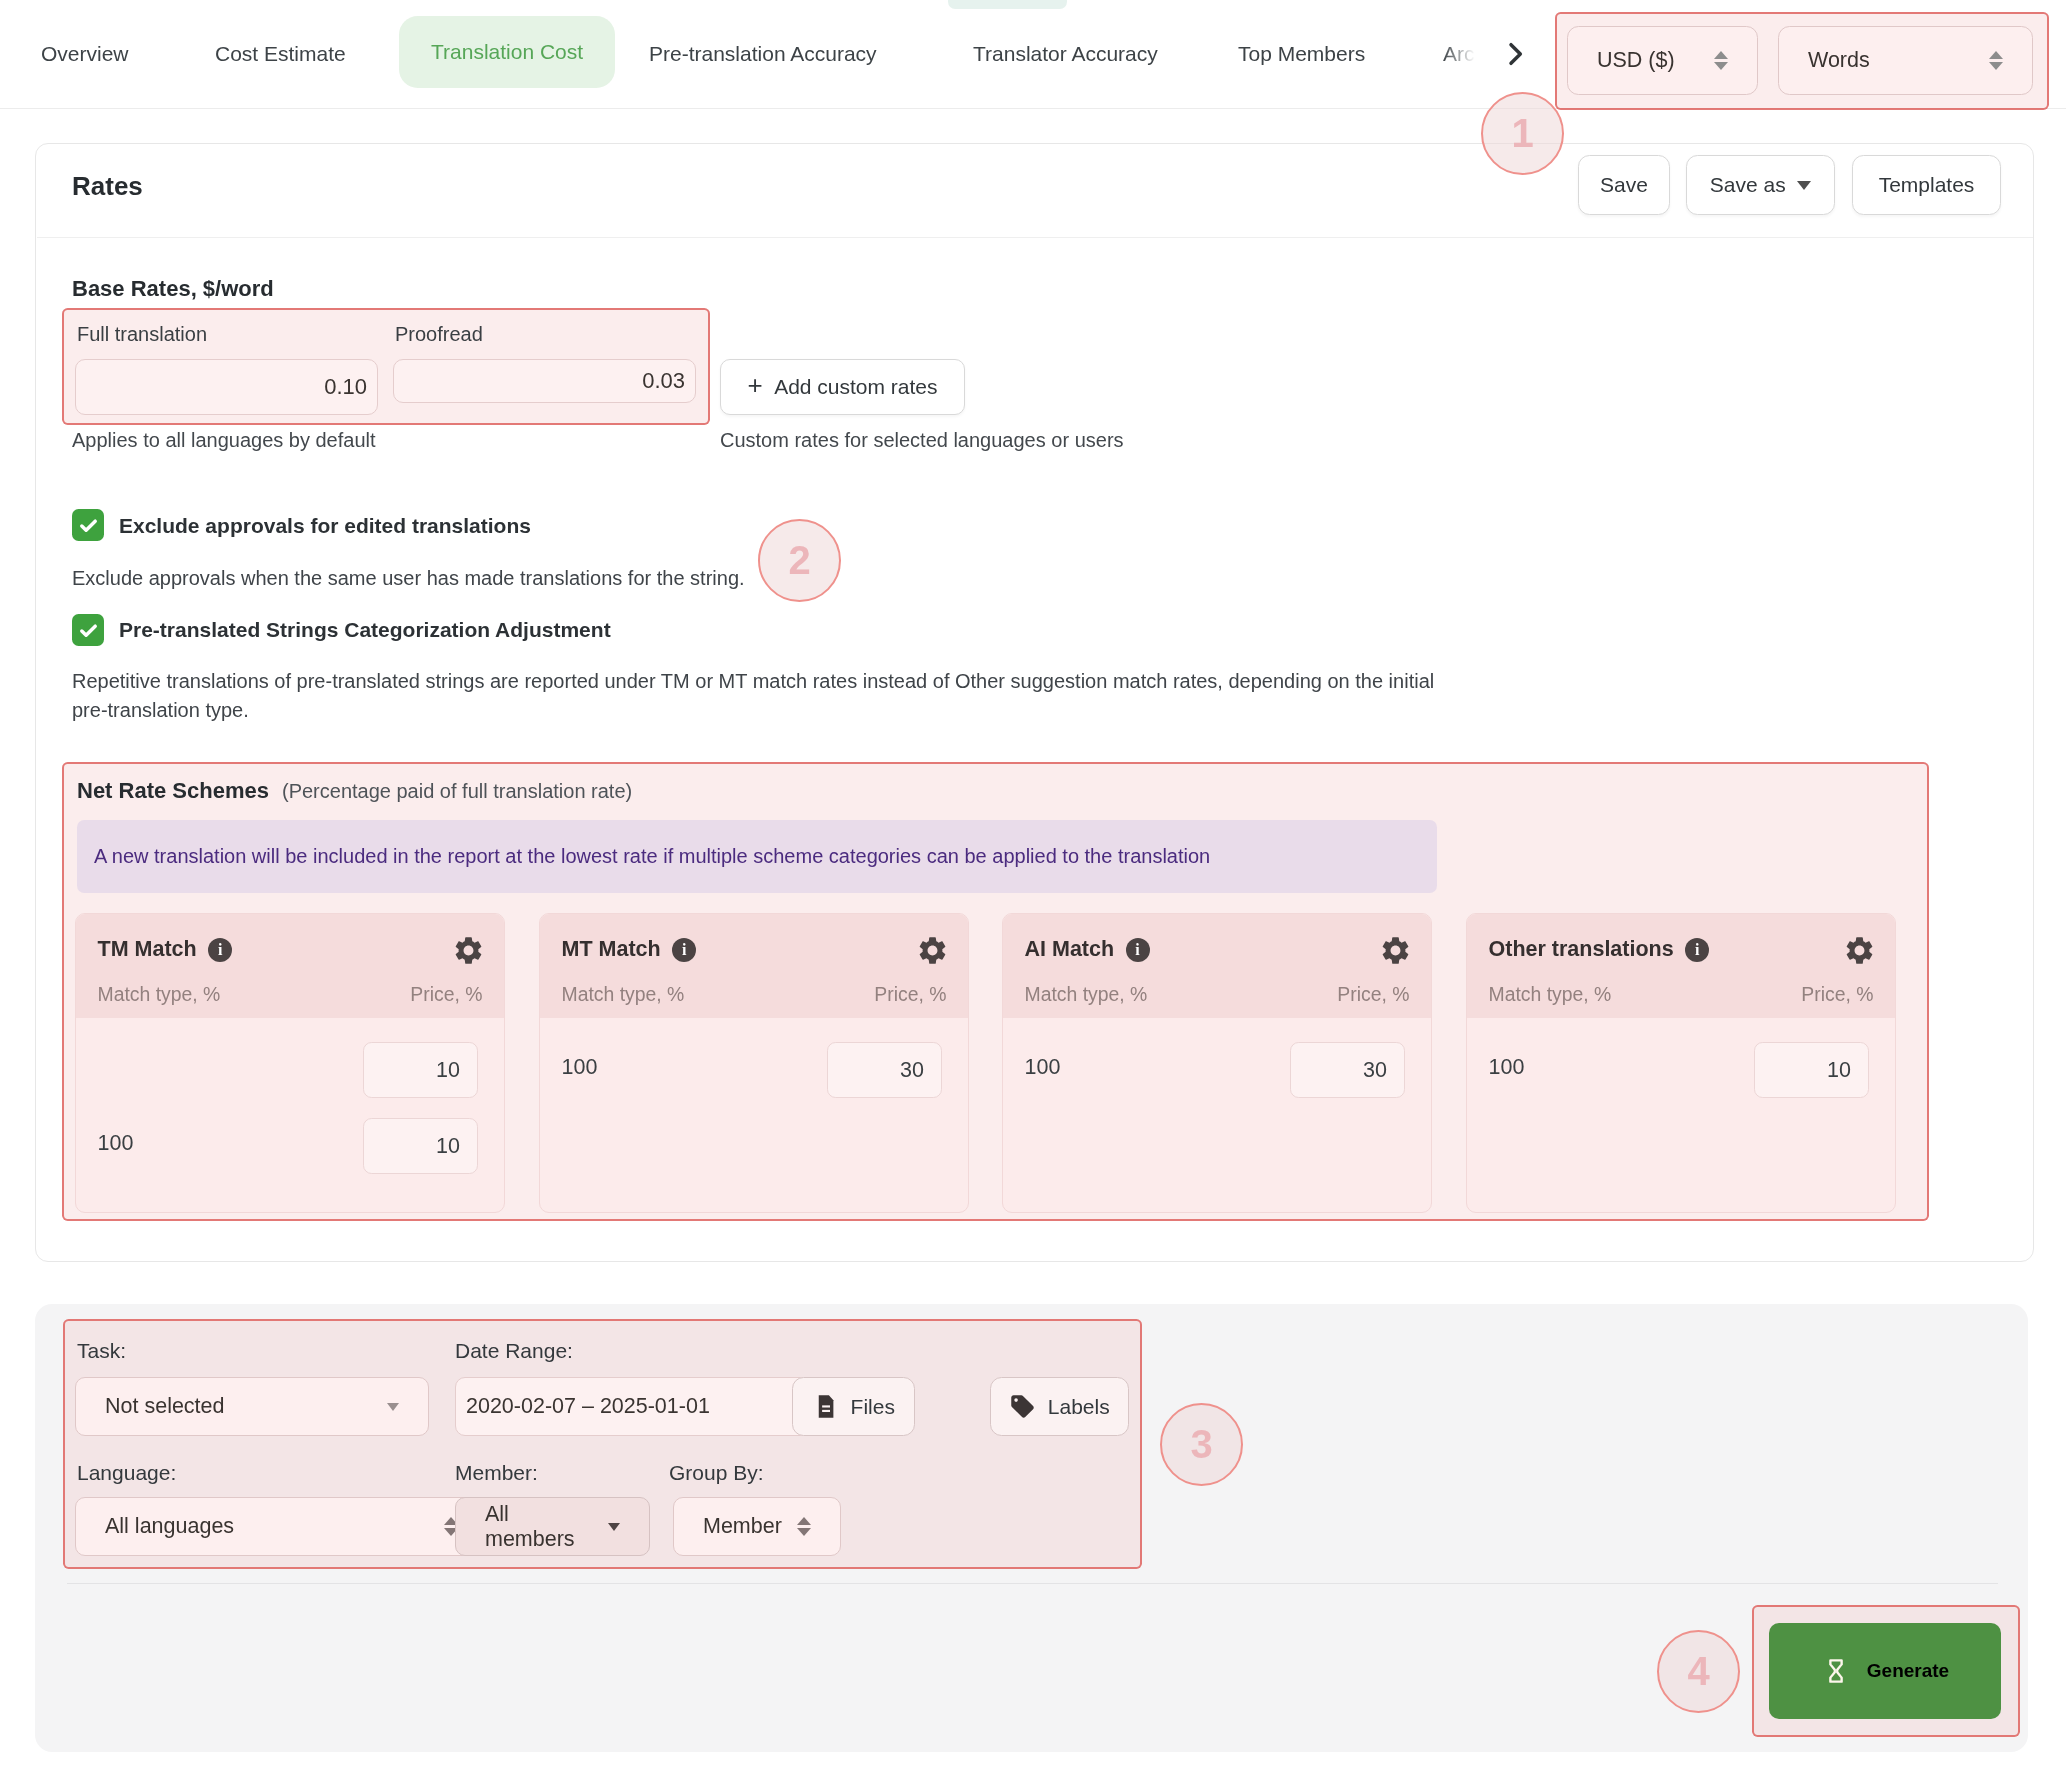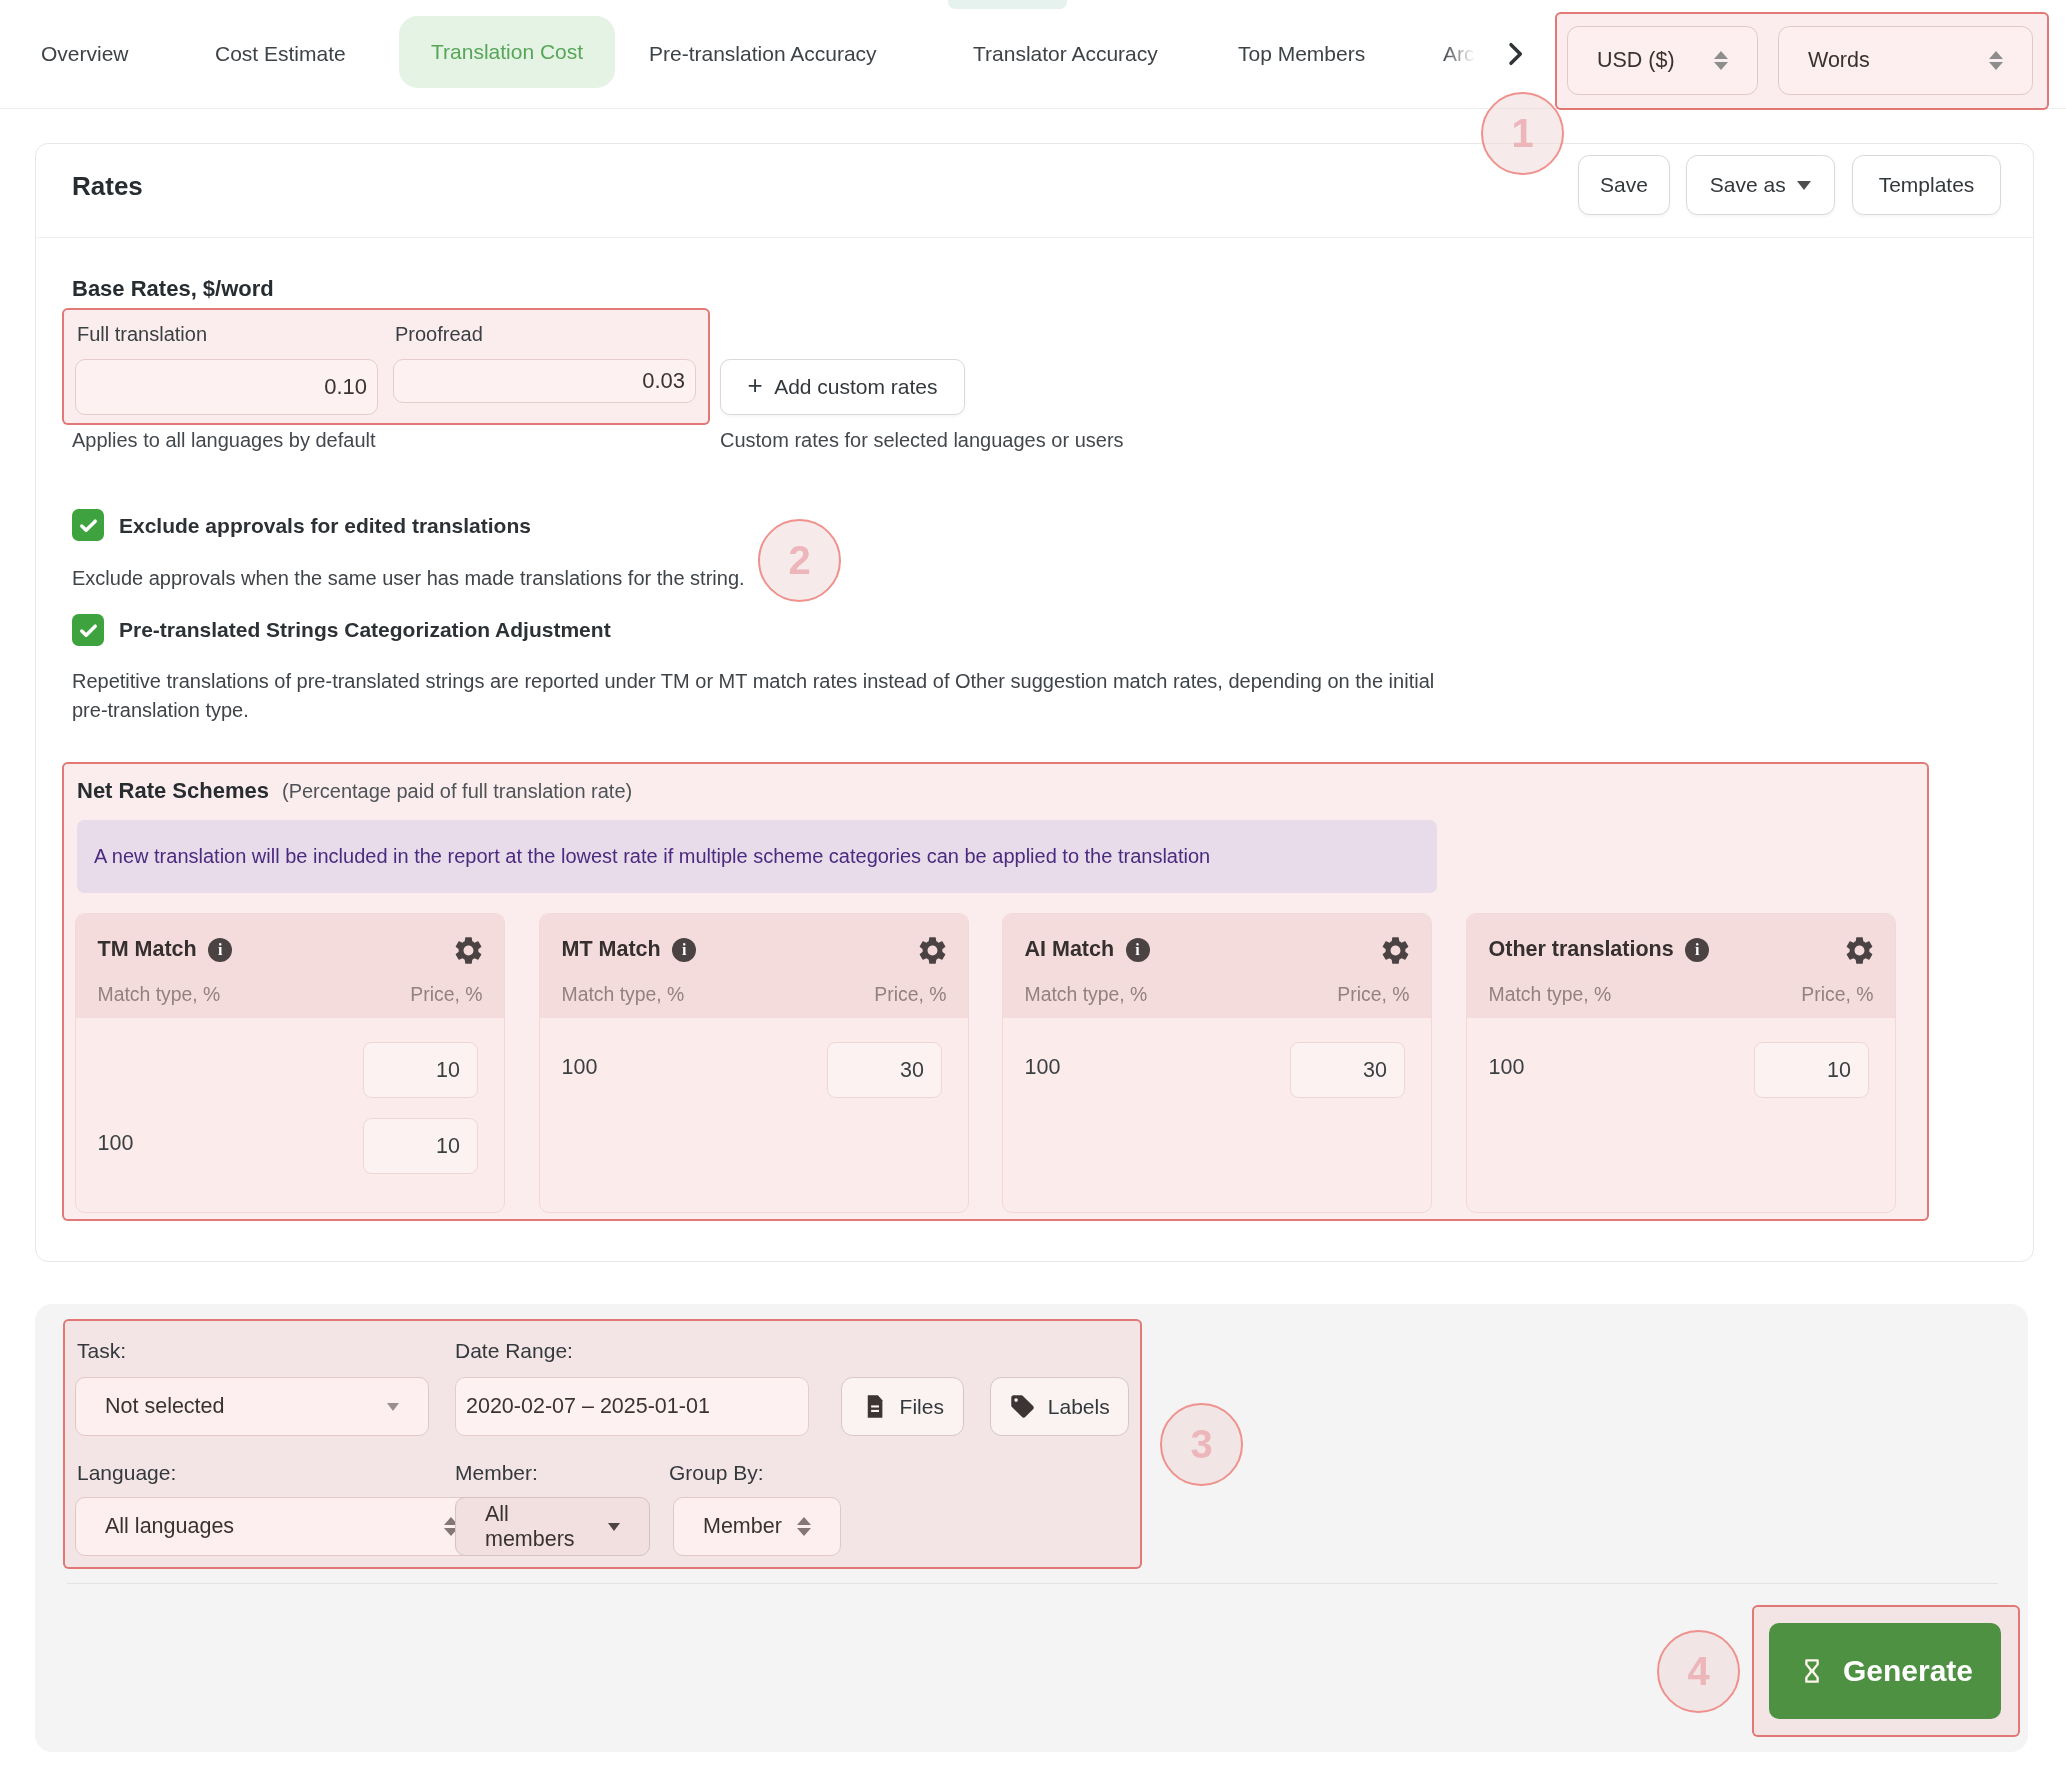--- a/index.html
+++ b/index.html
@@ -59,21 +59,21 @@
              box-sizing:border-box;padding-right:17px;}
   .gear{position:absolute;right:18.7px;top:20px;width:33px;height:33px;cursor:pointer;}
   .info-i{display:inline-flex;width:24px;height:24px;border-radius:50%;background:#4b4343;color:#fff;
           font-size:16px;font-weight:700;align-items:center;justify-content:center;font-family:"Liberation Serif",serif;}
 
   
   .gray-panel{position:absolute;left:35px;top:1304px;width:1993px;height:448px;background:#f4f4f5;border-radius:17px;}
   .f-label{position:absolute;font-size:21px;color:#34393d;}
   .panel-divider{position:absolute;left:67px;top:1583px;width:1931px;height:1.4px;background:#e3e3e5;}
   .gen-btn{position:absolute;left:1769px;top:1623px;width:232px;height:96px;background:#4e9143;border-radius:10px;
-           display:flex;align-items:center;justify-content:center;gap:16px;color:#ffffff;font-size:30px;font-weight:700;cursor:pointer;}
+           display:flex;align-items:center;justify-content:center;gap:16px;color:#000000;font-size:19px;font-weight:700;cursor:pointer;}
 
   
   .annot{position:absolute;width:79px;height:79px;border-radius:50%;border:2.2px solid #ef918c;
          background:rgba(238,216,216,0.55);display:flex;align-items:center;justify-content:center;
          font-size:40px;font-weight:600;color:#ecb6ba;z-index:30;}
 </style>
 </head>
 <body>
 
 <div class="page">
@@ -269,21 +269,21 @@
   <div class="f-label" style="left:77px;top:1339px;">Task:</div>
   <div class="f-label" style="left:455px;top:1339px;">Date Range:</div>
 
   <div class="sel-pink" style="position:absolute;left:75px;top:1377px;width:354px;height:59px;border-radius:10px;">
     <span>Not selected</span>
     <span style="width:0;height:0;border-left:6.5px solid transparent;border-right:6.5px solid transparent;border-top:8.6px solid #9a8f8f;"></span>
   </div>
   <div class="inp-pink" style="position:absolute;left:455px;top:1377px;width:354px;height:59px;justify-content:flex-start;font-size:21.5px;">
     <span>2020-02-07 – 2025-01-01</span>
   </div>
-  <div class="btn-pinkwhite" style="position:absolute;left:841px;top:1377px;width:123px;height:59px;">
+  <div class="btn-pinkwhite" style="position:absolute;left:792px;top:1377px;width:123px;height:59px;">
     <svg width="27" height="27" viewBox="0 0 24 24">
       <path fill="#3c3535" d="M6 2h9l4 4.5V22H6z"></path>
       <rect x="9" y="11" width="7" height="1.9" fill="#fbf2f2"></rect>
       <rect x="9" y="15" width="7" height="1.9" fill="#fbf2f2"></rect>
     </svg>
     <span>Files</span>
   </div>
   <div class="btn-pinkwhite" style="position:absolute;left:990px;top:1377px;width:139px;height:59px;">
     <svg width="27" height="27" viewBox="0 0 24 24">
       <path fill="#3c3535" d="M21.4 11.6l-9-9C12 2.2 11.5 2 11 2H4C2.9 2 2 2.9 2 4v7c0 .5.2 1 .6 1.4l9 9c.8.8 2 .8 2.8 0l7-7c.8-.8.8-2 0-2.8z"></path>

